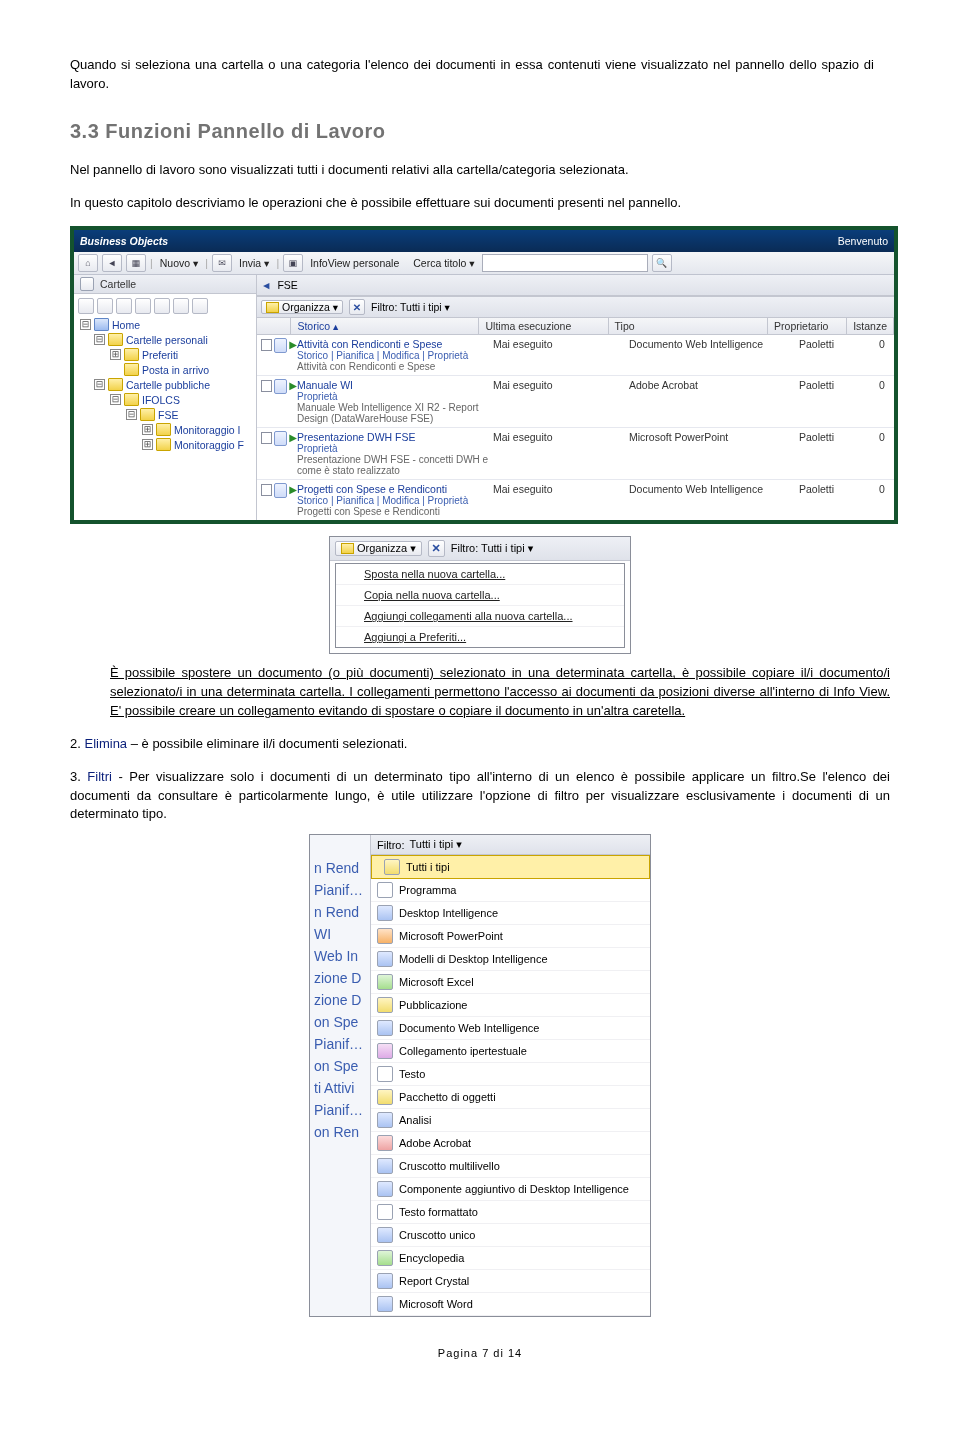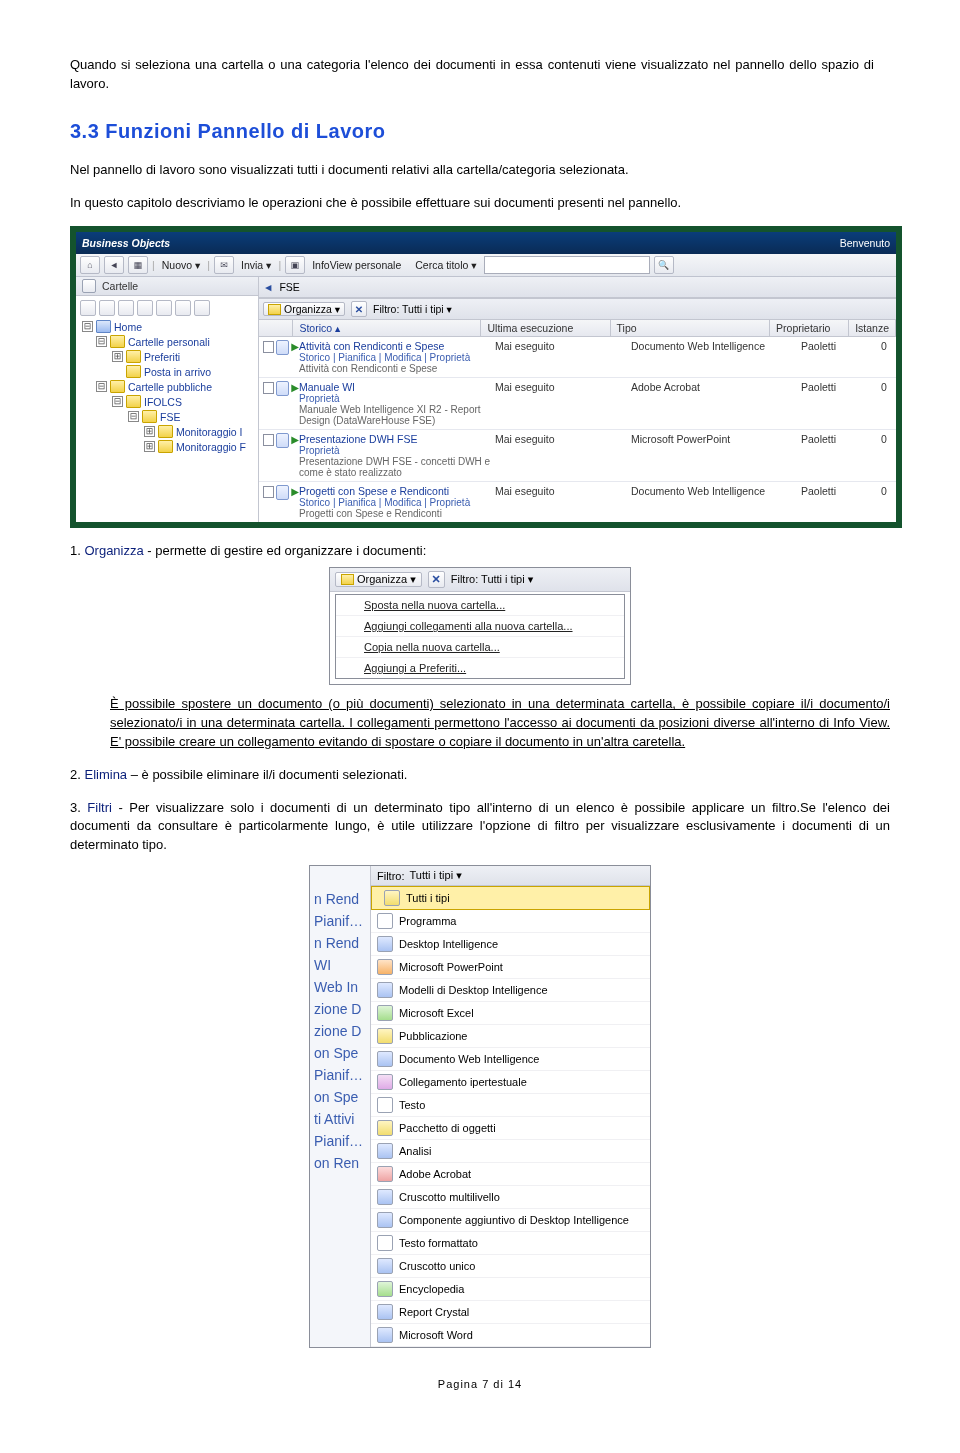--- a/index.html
+++ b/index.html
@@ -15,39 +15,39 @@
     padding: 56px 70px 40px 70px;
   }
   p {
     margin: 0 16px 14px 0;
     line-height: 1.45;
     text-align: justify;
   }
   h2.section {
     font-size: 20px;
     font-weight: bold;
-    color: #1d4ed8;
+    color: #737373;
     margin: 26px 0 18px 0;
     letter-spacing: 0.5px;
   }
   .num-item {
     margin: 14px 0 6px 0;
     line-height: 1.45;
     text-align: justify;
   }
   .num-item .num { color: #000; }
   .num-item .keyword { color: #0a1f7a; }
   .desc {
     margin: 4px 0 10px 40px;
     line-height: 1.45;
     text-align: justify;
     text-decoration: underline;
   }
   .sc-main {
-    border: 6px solid #14532d;
+    border: 4px solid #14532d;
     width: 820px;
     margin: 8px 0 12px 0;
     font-size: 10.5px;
     background: #fff;
   }
   .sc-header {
     background: linear-gradient(#0a3d7a, #0a2b55);
     color: #fff;
     height: 22px;
     display: flex;
@@ -471,38 +471,34 @@
               <div class="r2">Mai eseguito</div>
               <div class="r3">Documento Web Intelligence</div>
               <div class="r4">Paoletti</div>
               <div class="r5">0</div>
             </div>
           </div>
       </div>
     </div>
   </div>
 
-  <div class="num-item">
-    <span class="num">1.</span>
-    <span class="keyword">Organizza</span><span> - permette di gestire ed organizzare i documenti:</span>
-  </div>
 
   <div class="sc-org">
     <div class="bar">
       <span class="org">
           <span style="width:11px;height:9px;background:linear-gradient(#fff0a8,#f2d24a);border:1px solid #c9a400;display:inline-block"></span>
           <span>Organizza ▾</span>
         </span>
       <span class="x">✕</span>
       <span>Filtro:  Tutti i tipi ▾</span>
     </div>
     <div class="menu">
       <div class="mi">Sposta nella nuova cartella...</div>
+      <div class="mi">Copia nella nuova cartella...</div>
       <div class="mi">Aggiungi collegamenti alla nuova cartella...</div>
-      <div class="mi">Copia nella nuova cartella...</div>
       <div class="mi">Aggiungi a Preferiti...</div>
     </div>
   </div>
 
   <p class="desc">È possibile spostere un documento (o più documenti) selezionato in una determinata cartella, è possibile copiare il/i documento/i selezionato/i in una determinata cartella. I collegamenti permettono l'accesso ai documenti da posizioni diverse all'interno di Info View. E' possibile creare un collegamento evitando di spostare o copiare il documento in un'altra caretella.</p>
 
   <div class="num-item">
     <span class="num">2.</span>
     <span class="keyword">Elimina</span><span> – è possibile eliminare il/i documenti selezionati.</span>
   </div>

